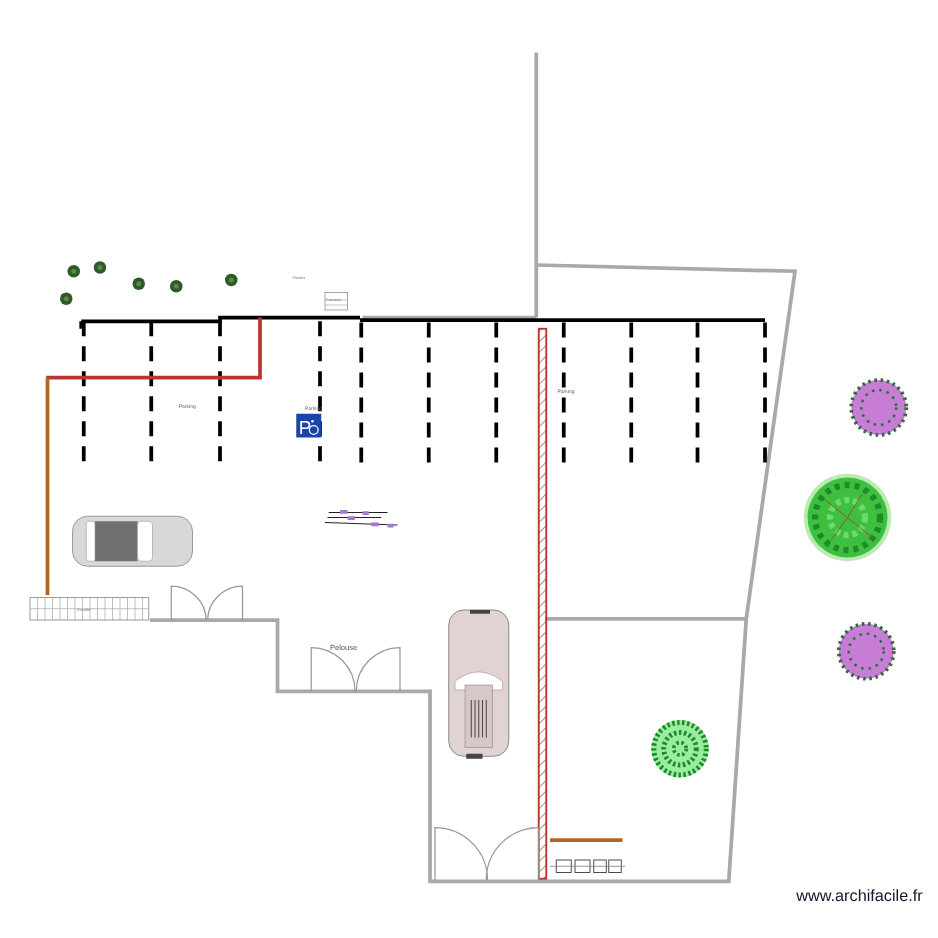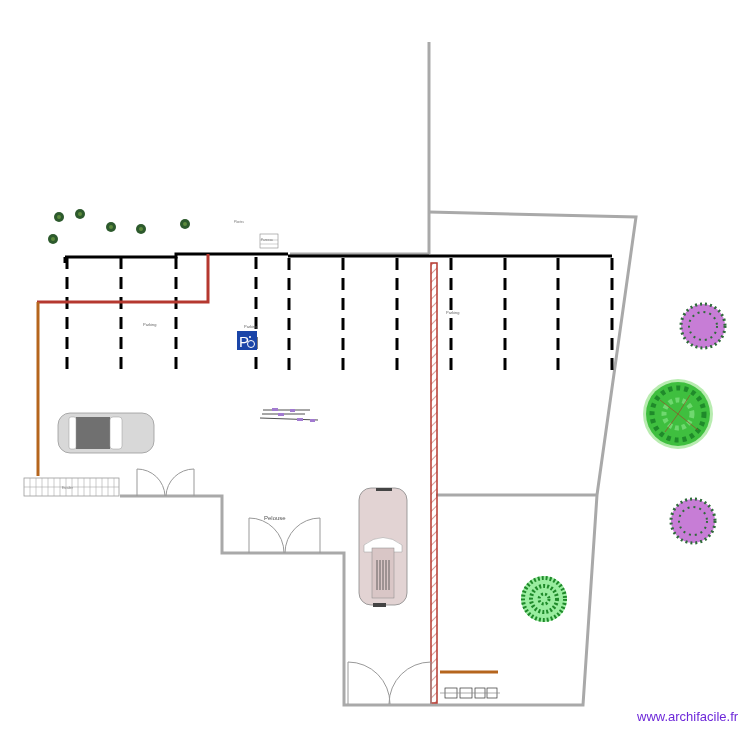--- a/index.html
+++ b/index.html
@@ -7,21 +7,21 @@
     #plan { position: absolute; left: 0; top: 0; width: 750px; height: 750px; }
     .wall { stroke: #a9a9a9; stroke-width: 3; fill: none; }
     .fence { stroke: #000; stroke-width: 3; fill: none; }
     .dash { stroke: #000; stroke-width: 3; stroke-dasharray: 12 8; fill: none; }
     .redline { stroke: #b5382f; stroke-width: 3; fill: none; }
     .brownline { stroke: #b5651d; stroke-width: 3; fill: none; }
     .door { stroke: #999; stroke-width: 1; fill: none; }
     .dim { font-size: 3px; fill: #777; }
     .lbl { font-size: 4px; fill: #666; }
     .pelouse { font-size: 6px; fill: #555; }
-    #watermark { position: absolute; left: 637px; top: 709px; font-size: 13px; color: #6d28d9; }
+    #watermark { position: absolute; left: 637px; top: 709px; font-size: 13px; color: #0f172a; }
   </style>
 </head>
 <body>
 
 <svg id="plan" viewBox="0 0 750 750" xmlns="http://www.w3.org/2000/svg">
 
   <g>
     <line class="wall" x1="429" y1="42" x2="429" y2="254"></line>
     <polyline class="wall" points="429,212 636,217 597,495 583,705 436,705"></polyline>
     <line class="wall" x1="436" y1="495" x2="597" y2="495"></line>

